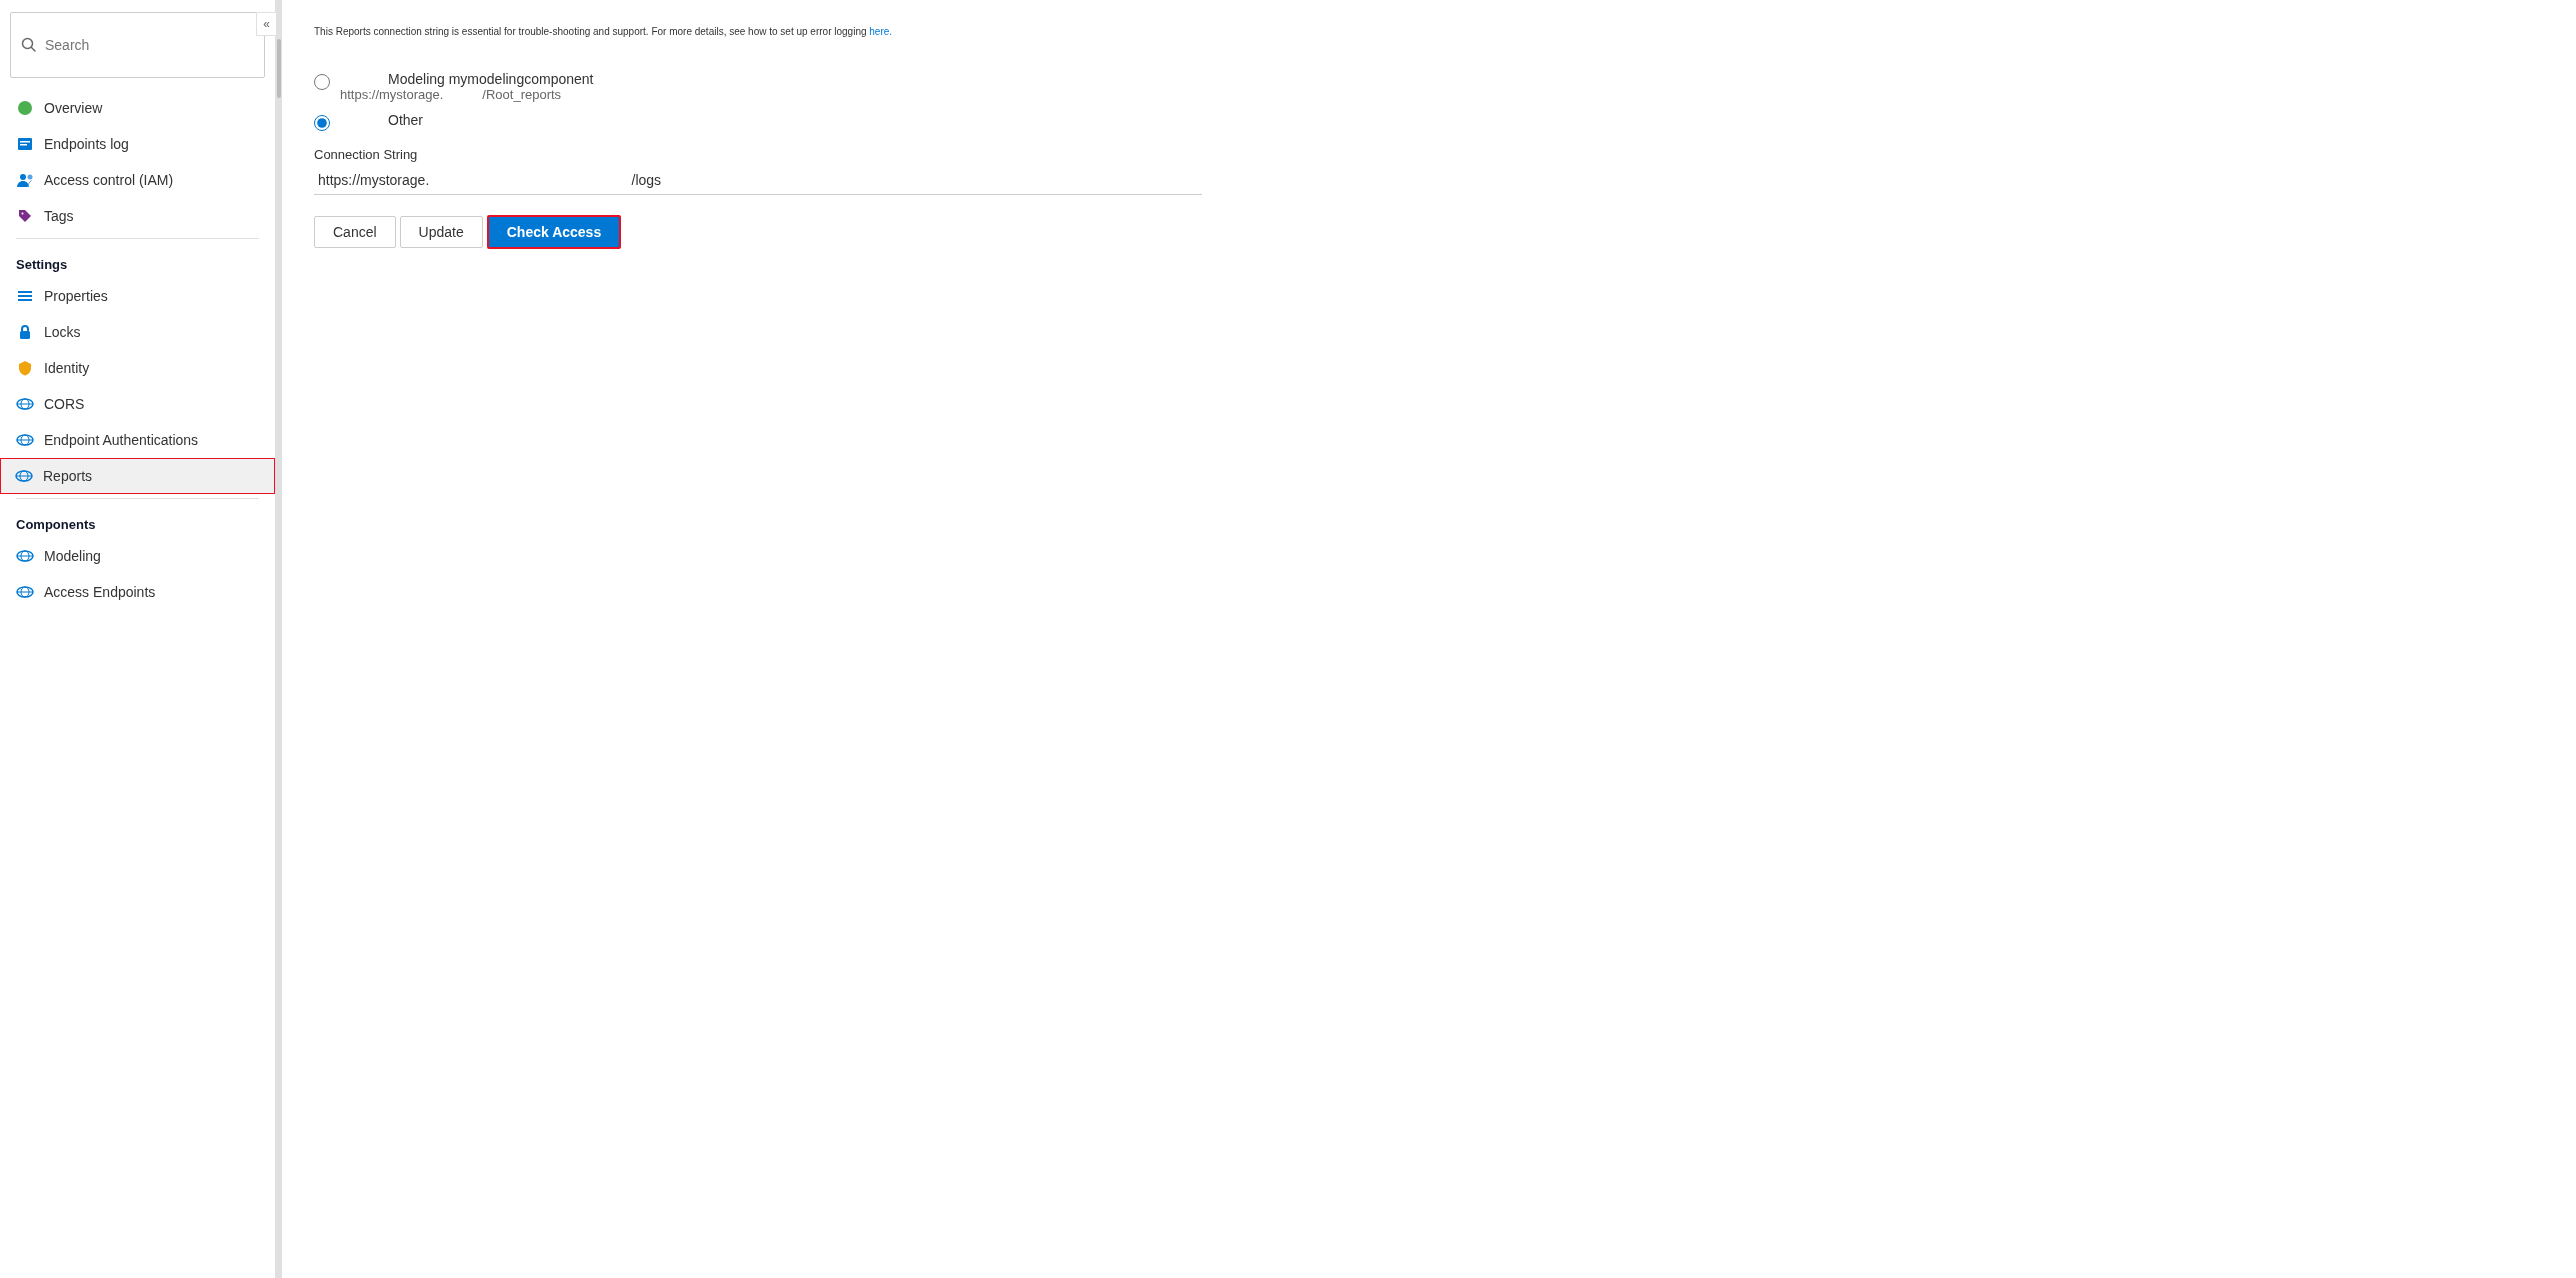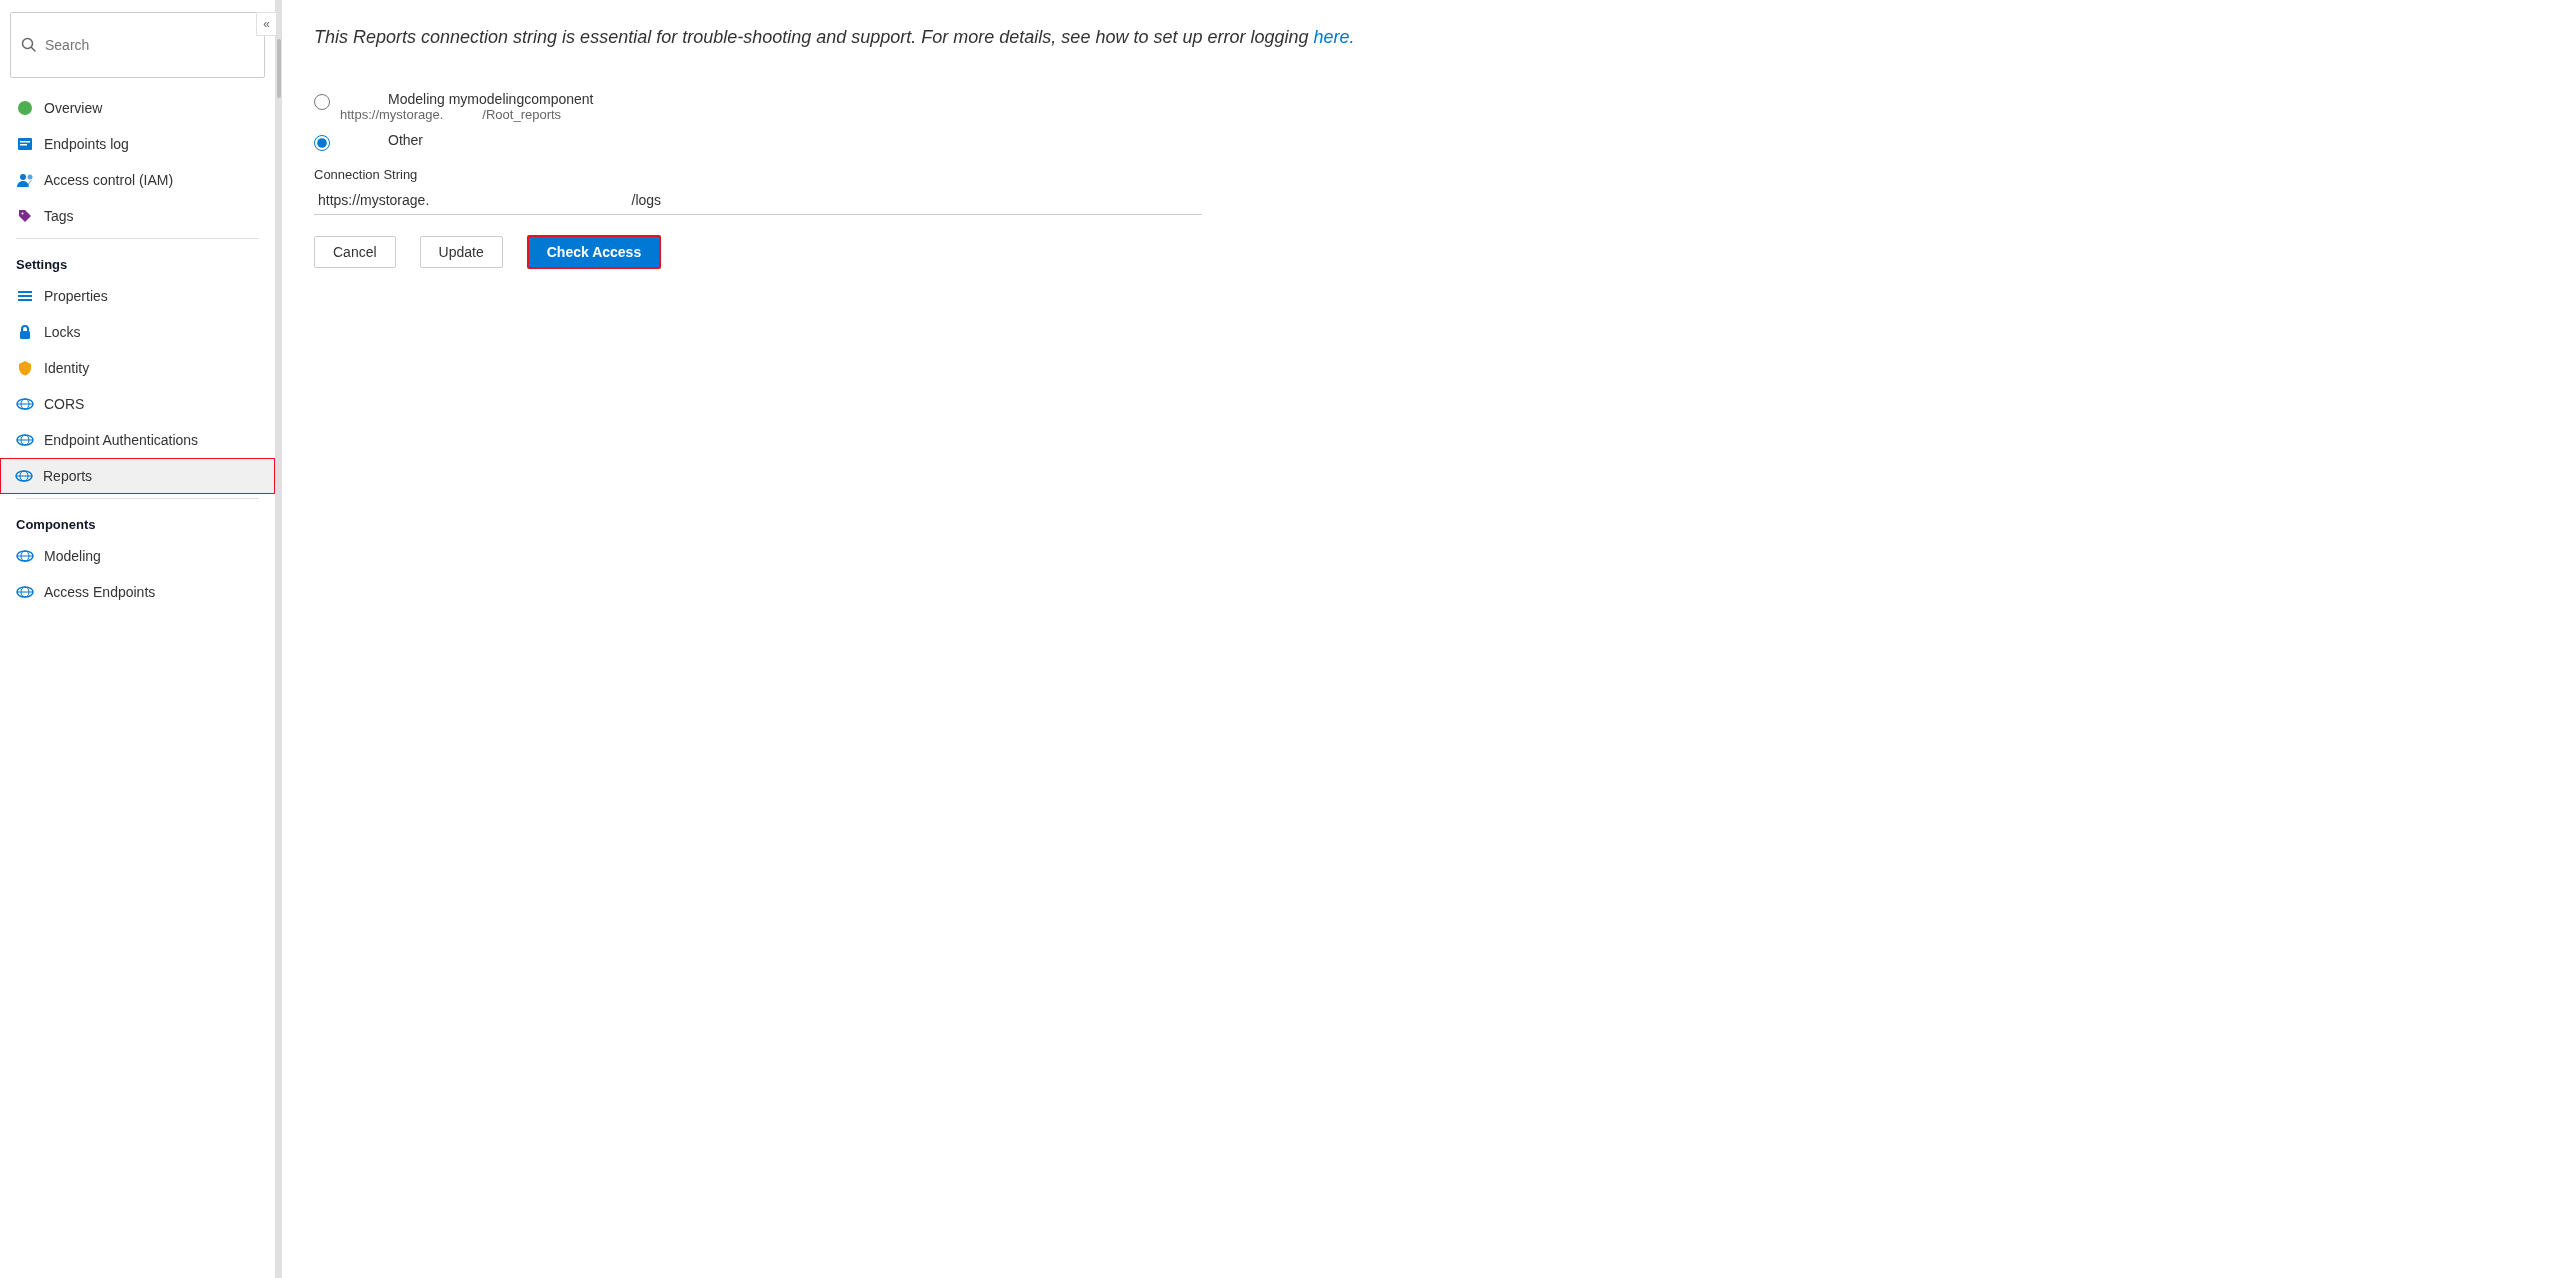--- a/index.html
+++ b/index.html
@@ -65,25 +65,24 @@
     .section-divider { border: none; border-top: 1px solid #e0e0e0; margin: 4px 16px; }
 
     
     .main-content {
       flex: 1;
       padding: 24px 32px;
       overflow-y: auto;
       background: #fff;
     }
     .info-text {
-      font-size: 18px;
-      color: #333;
-      margin-bottom: 40px;
+      font-size: 10px;
+      color: #333;
+      margin-bottom: 32px;
       line-height: 1.5;
-      font-style: italic;
     }
     .info-text a { color: #0078d4; text-decoration: none; }
 
     .radio-group { margin-bottom: 16px; }
     .radio-option {
       display: flex;
       align-items: flex-start;
       gap: 10px;
       margin-bottom: 10px;
     }
@@ -106,21 +105,21 @@
       border-bottom: 1px solid #ccc;
       padding: 6px 4px;
       font-size: 14px;
       color: #333;
       outline: none;
       margin-bottom: 20px;
     }
 
     .button-row {
       display: flex;
-      gap: 24px;
+      gap: 4px;
       align-items: center;
     }
     .btn {
       padding: 7px 18px;
       font-size: 14px;
       border-radius: 2px;
       cursor: pointer;
       font-family: 'Segoe UI', Arial, sans-serif;
     }
     .btn-default {

